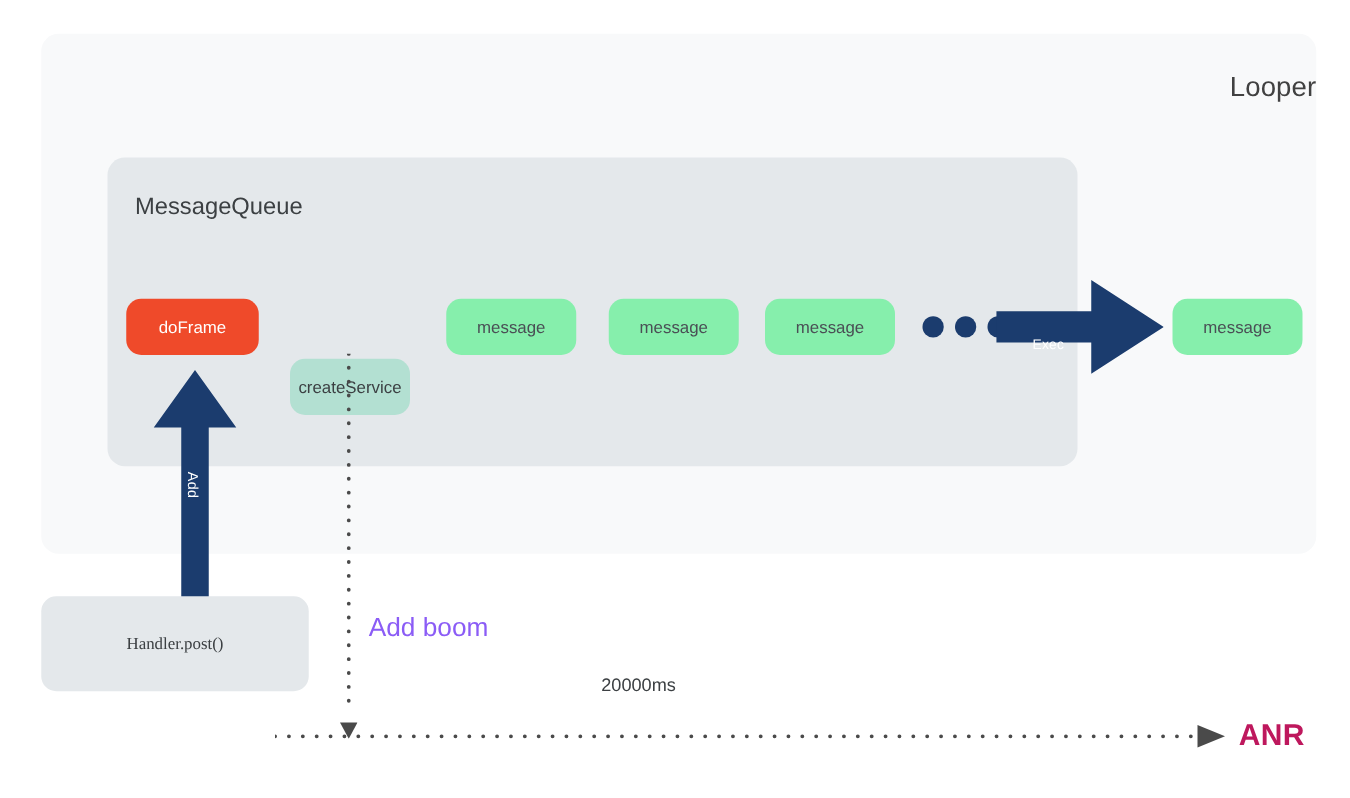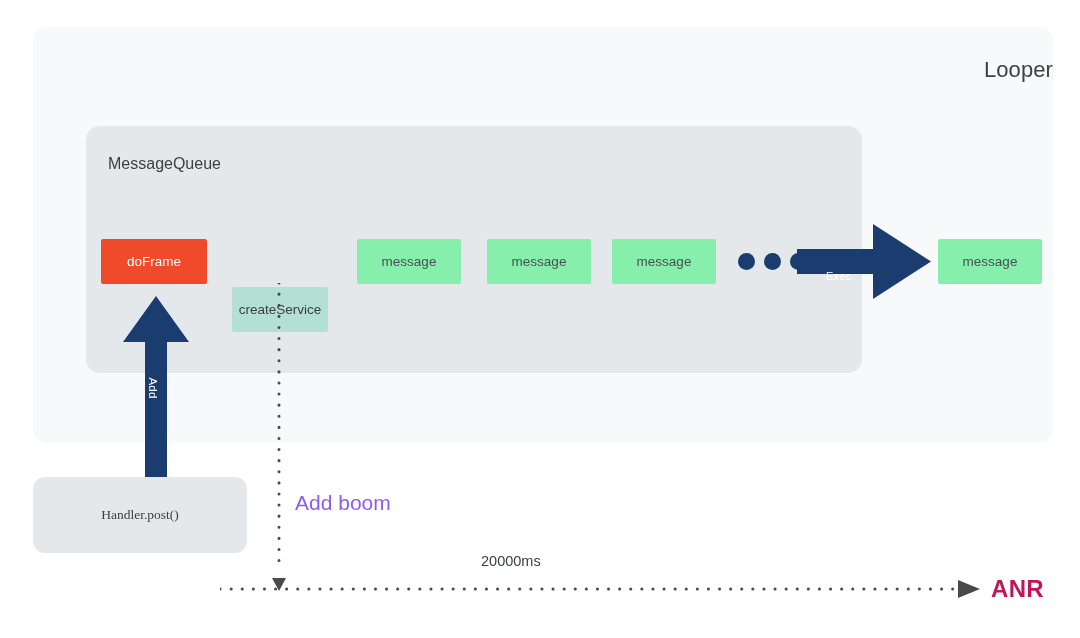--- a/index.html
+++ b/index.html
@@ -47,30 +47,30 @@
     top: 126px;
     width: 776px;
     height: 247px;
     background: #e4e8eb;
     border-radius: 14px;
   }
   .mq-title {
     position: absolute;
     left: 22px;
     top: 29px;
-    font-size: 16px;
+    font-size: 19px;
     color: #3c4043;
   }
 
   
   .chip {
     position: absolute;
     top: 239px;
     height: 45px;
-    border-radius: 2px;
+    border-radius: 12px;
     display: flex;
     align-items: center;
     justify-content: center;
     font-size: 13.5px;
     box-sizing: border-box;
   }
   .chip-doframe {
     left: 101px;
     width: 106px;
     background: #ef4a2a;
@@ -194,21 +194,21 @@
   .timeline {
     position: absolute;
     left: 220px;
     top: 576px;
     width: 760px;
     height: 26px;
   }
   .ms-label {
     position: absolute;
     left: 481px;
-    top: 553px;
+    top: 541px;
     font-size: 14.5px;
     color: #3c4043;
   }
   .anr-label {
     position: absolute;
     left: 991px;
     top: 575px;
     font-size: 24px;
     font-weight: bold;
     color: #be185d;

